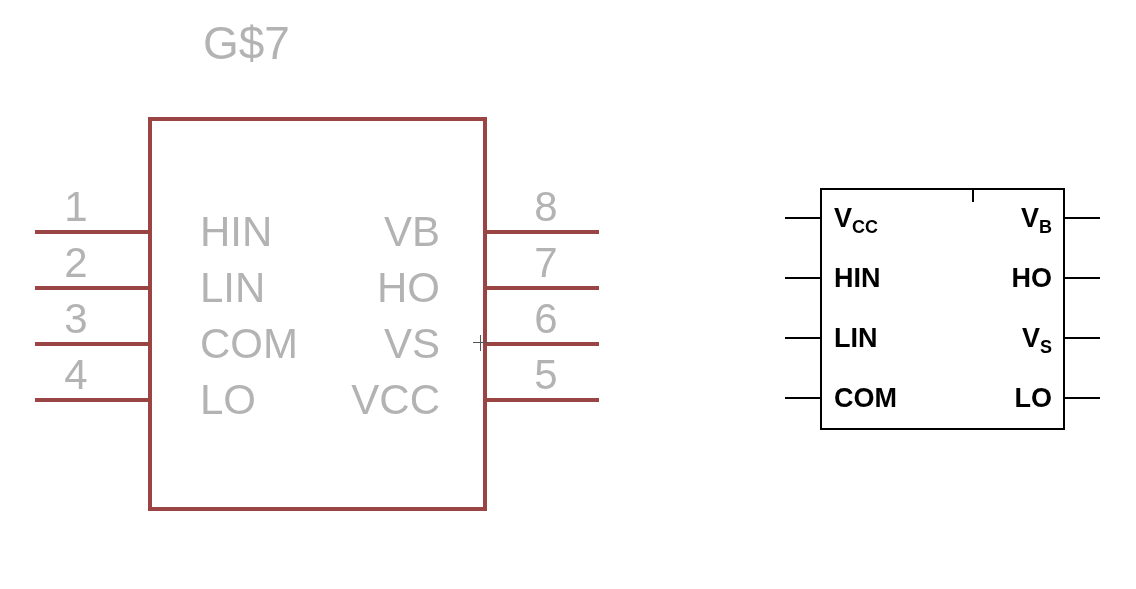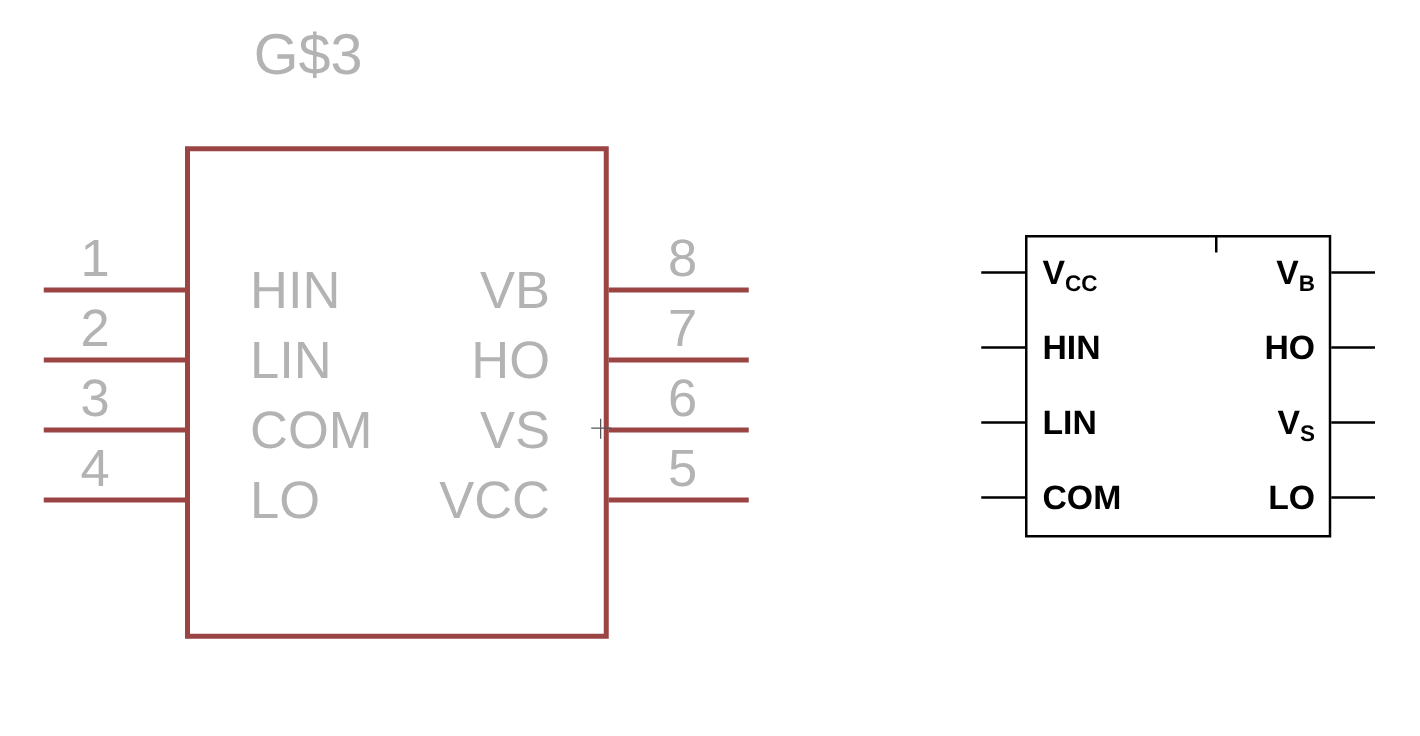--- a/index.html
+++ b/index.html
@@ -85,21 +85,21 @@
     font-size:18px;
     position:relative;top:6px;
     font-weight:bold;
   }
 </style>
 </head>
 <body>
 
 <div class="canvas">
 
-  <div class="sym-title" style="top:18px">G$3</div>
+  <div class="sym-title" style="top:18px">G$7</div>
 
   <div class="sym-box"></div>
 
   <div class="pin-line l" style="top:230px"></div>
   <div class="pin-line l" style="top:286px"></div>
   <div class="pin-line l" style="top:342px"></div>
   <div class="pin-line l" style="top:398px"></div>
 
   <div class="pin-number ln" style="top:184px">1</div>
   <div class="pin-number ln" style="top:240px">2</div>

